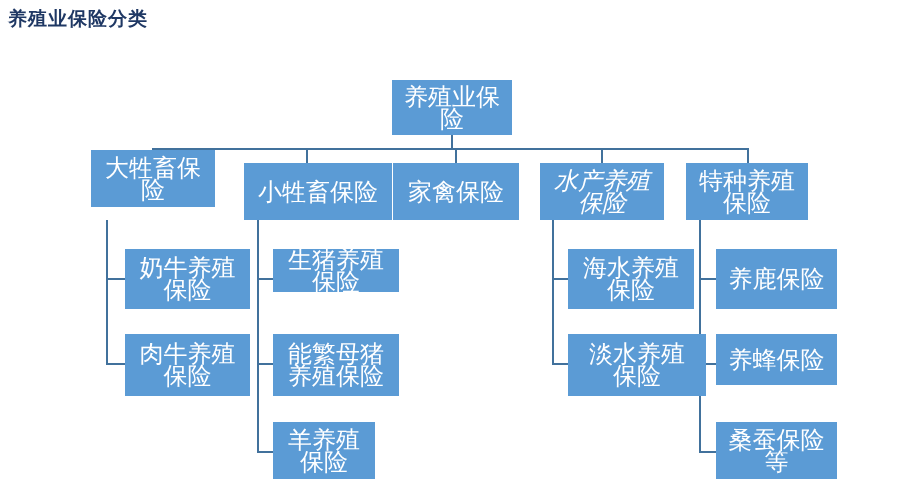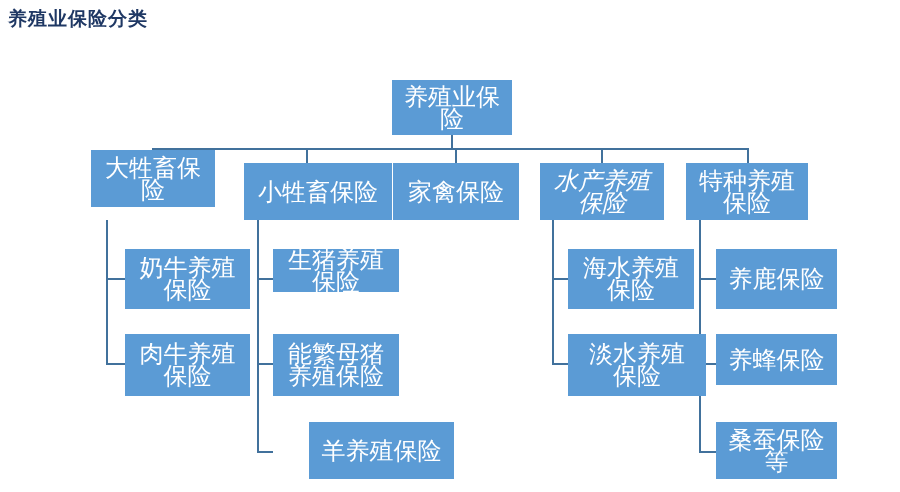--- a/index.html
+++ b/index.html
@@ -78,21 +78,21 @@
   <div class="conn" style="left:699px; top:220px; width:2px;  height:233px;"></div>
   <div class="conn" style="left:699px; top:278px; width:17px; height:2px;"></div>
   <div class="conn" style="left:699px; top:363px; width:17px; height:2px;"></div>
   <div class="conn" style="left:699px; top:451px; width:17px; height:2px;"></div>
 
   <div class="node" style="left:125px; top:249px; width:125px; height:60px;">奶牛养殖保险</div>
   <div class="node" style="left:125px; top:334px; width:125px; height:62px;">肉牛养殖保险</div>
 
   <div class="node" style="left:273px; top:249px; width:126px; height:43px;">生猪养殖保险</div>
   <div class="node" style="left:273px; top:334px; width:126px; height:62px;">能繁母猪养殖保险</div>
-  <div class="node" style="left:273px; top:422px; width:145px; height:57px;margin-left:36px;">羊养殖保险</div>
+  <div class="node" style="left:273px; top:422px; width:102px; height:57px;">羊养殖保险</div>
 
   <div class="node" style="left:568px; top:249px; width:126px; height:60px;">海水养殖保险</div>
   <div class="node" style="left:568px; top:334px; width:138px; height:62px;">淡水养殖保险</div>
 
   <div class="node" style="left:716px; top:249px; width:121px; height:60px;">养鹿保险</div>
   <div class="node" style="left:716px; top:334px; width:121px; height:51px;">养蜂保险</div>
   <div class="node" style="left:716px; top:422px; width:121px; height:57px;">桑蚕保险等</div>
 
 </div>
 

